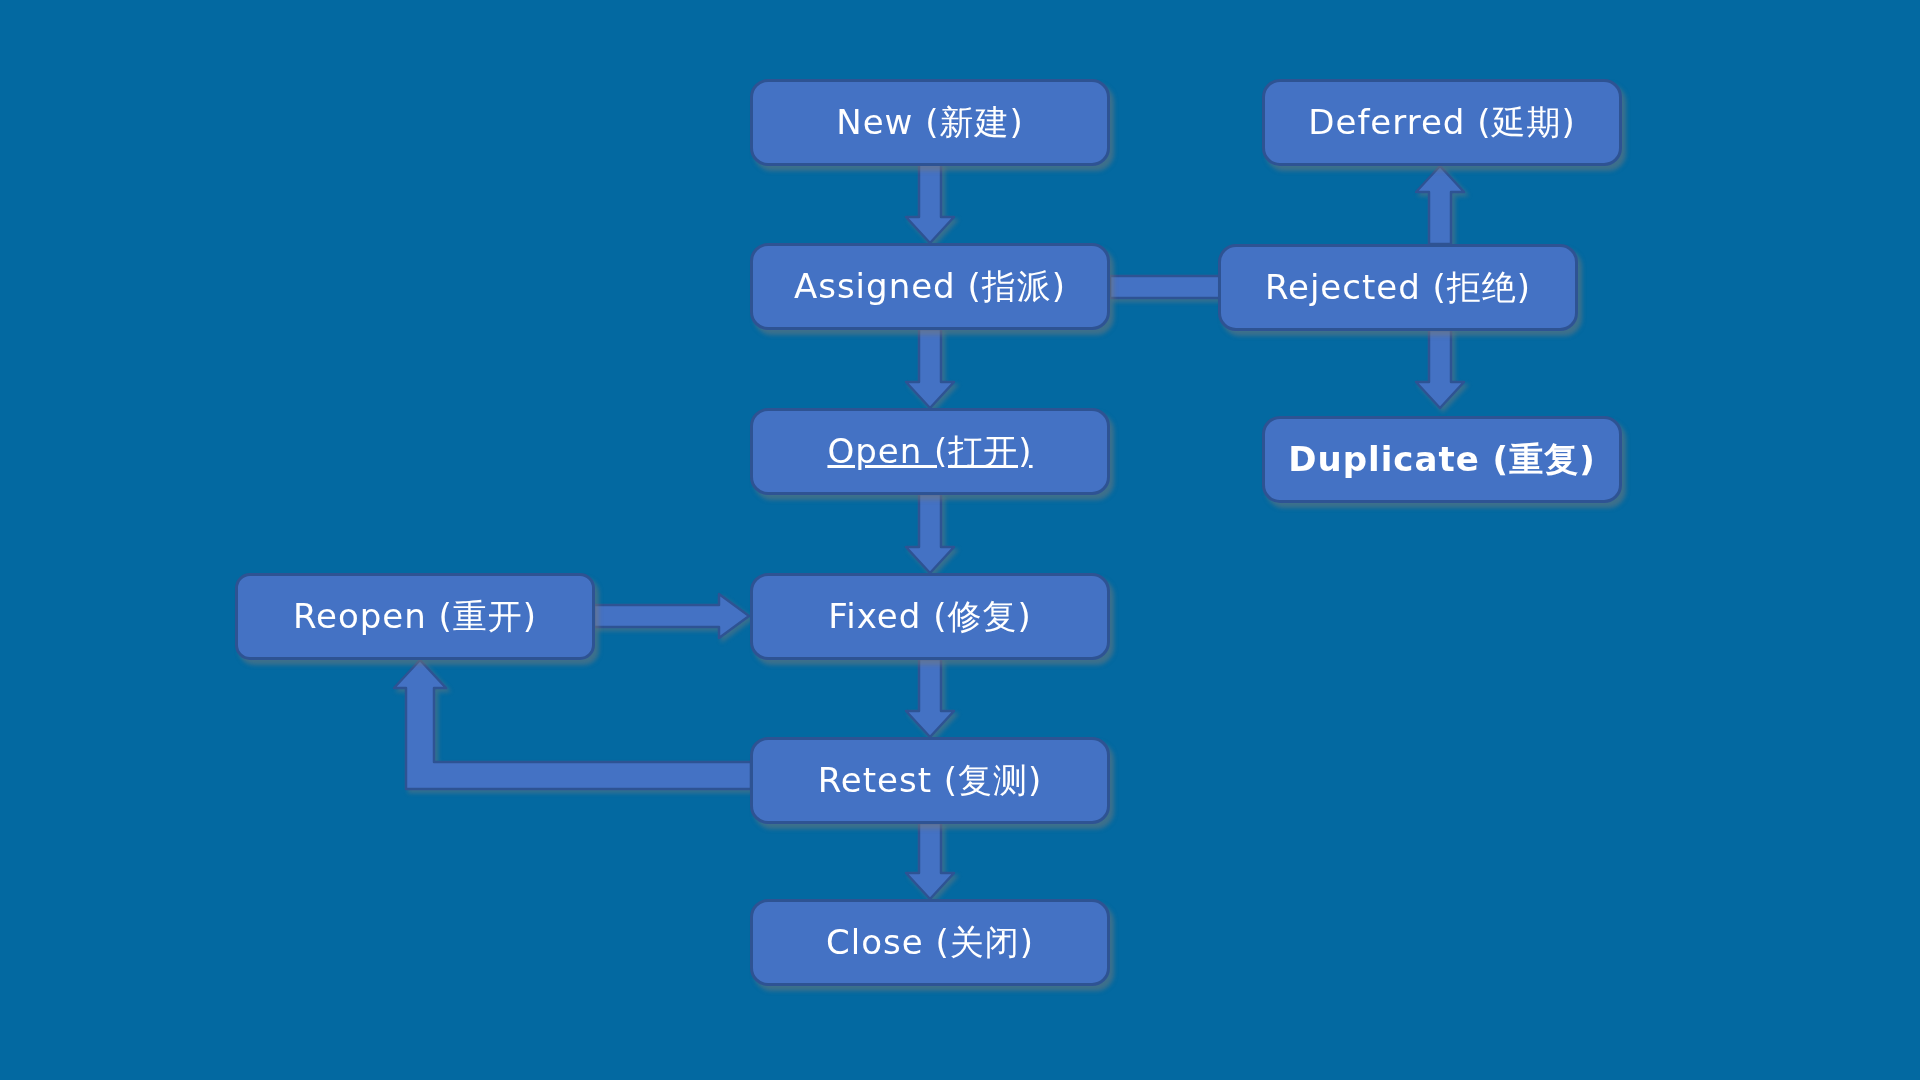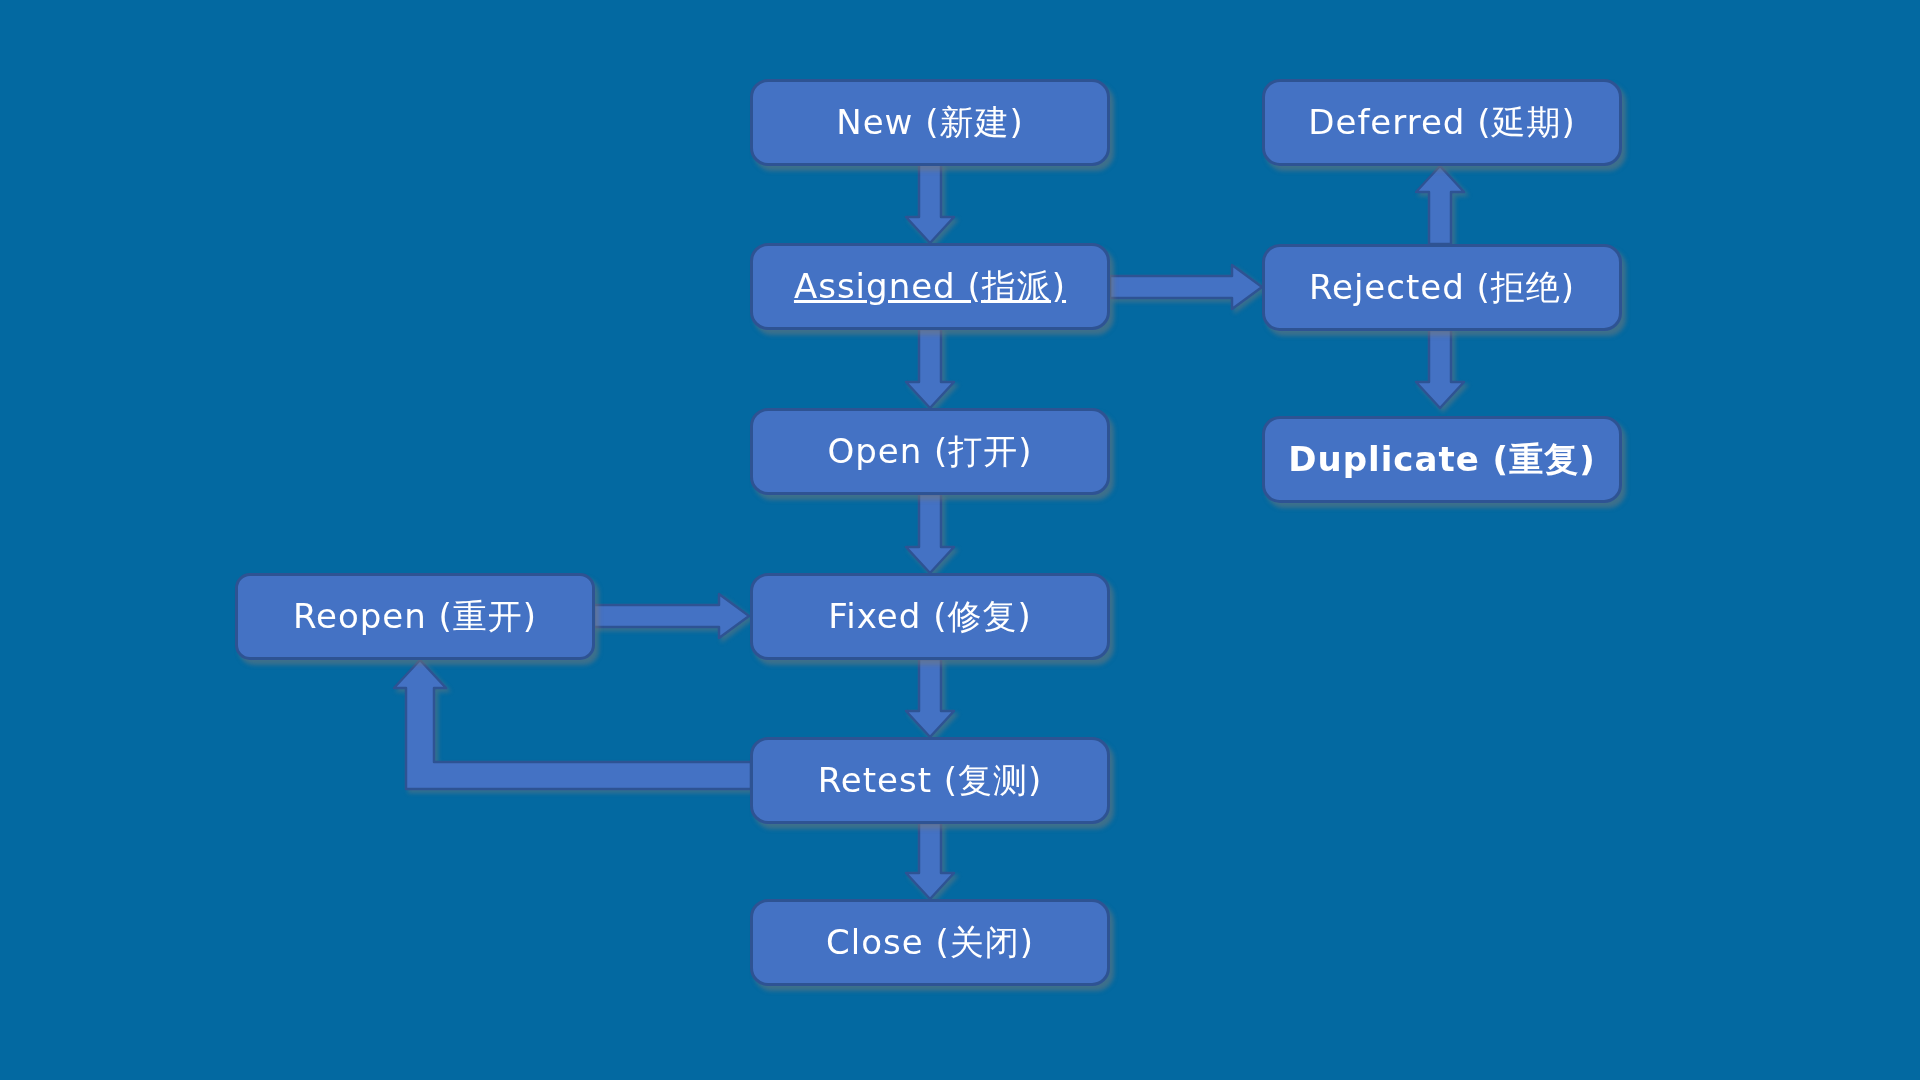--- a/index.html
+++ b/index.html
@@ -41,27 +41,27 @@
     display: flex;
     align-items: center;
     justify-content: center;
     color: #ffffff;
     font-size: 34px;
     letter-spacing: 1px;
     box-shadow: 4px 5px 4px rgba(120,120,120,0.5);
   }
   
   .pos-new       { left: 750px;  top: 79px;  }
-  .pos-assigned  { left: 750px;  top: 243px; text-decoration: underline; }
-  .pos-open      { left: 750px;  top: 408px; }
+  .pos-assigned  { left: 750px;  top: 243px; }
+  .pos-open      { left: 750px;  top: 408px; text-decoration: underline; }
   .pos-fixed     { left: 750px;  top: 573px; }
   .pos-retest    { left: 750px;  top: 737px; text-align: right; }
   .pos-close     { left: 750px;  top: 899px; }
   .pos-deferred  { left: 1262px; top: 79px;  }
-  .pos-rejected  { left: 1262px; top: 244px; }
+  .pos-rejected  { left: 1218px; top: 244px; }
   .pos-duplicate { left: 1262px; top: 416px; font-weight: bold; }
   .pos-reopen    { left: 235px;  top: 573px; border-radius: 15px; }
 </style>
 </head>
 <body>
 
 <div class="canvas">
 
   <svg class="connector-layer" viewBox="0 0 1920 1080" aria-hidden="true">
     <polygon class="connector" points="919,164 941,164 941,217 954,217 930,243 906,217 919,217"></polygon>

